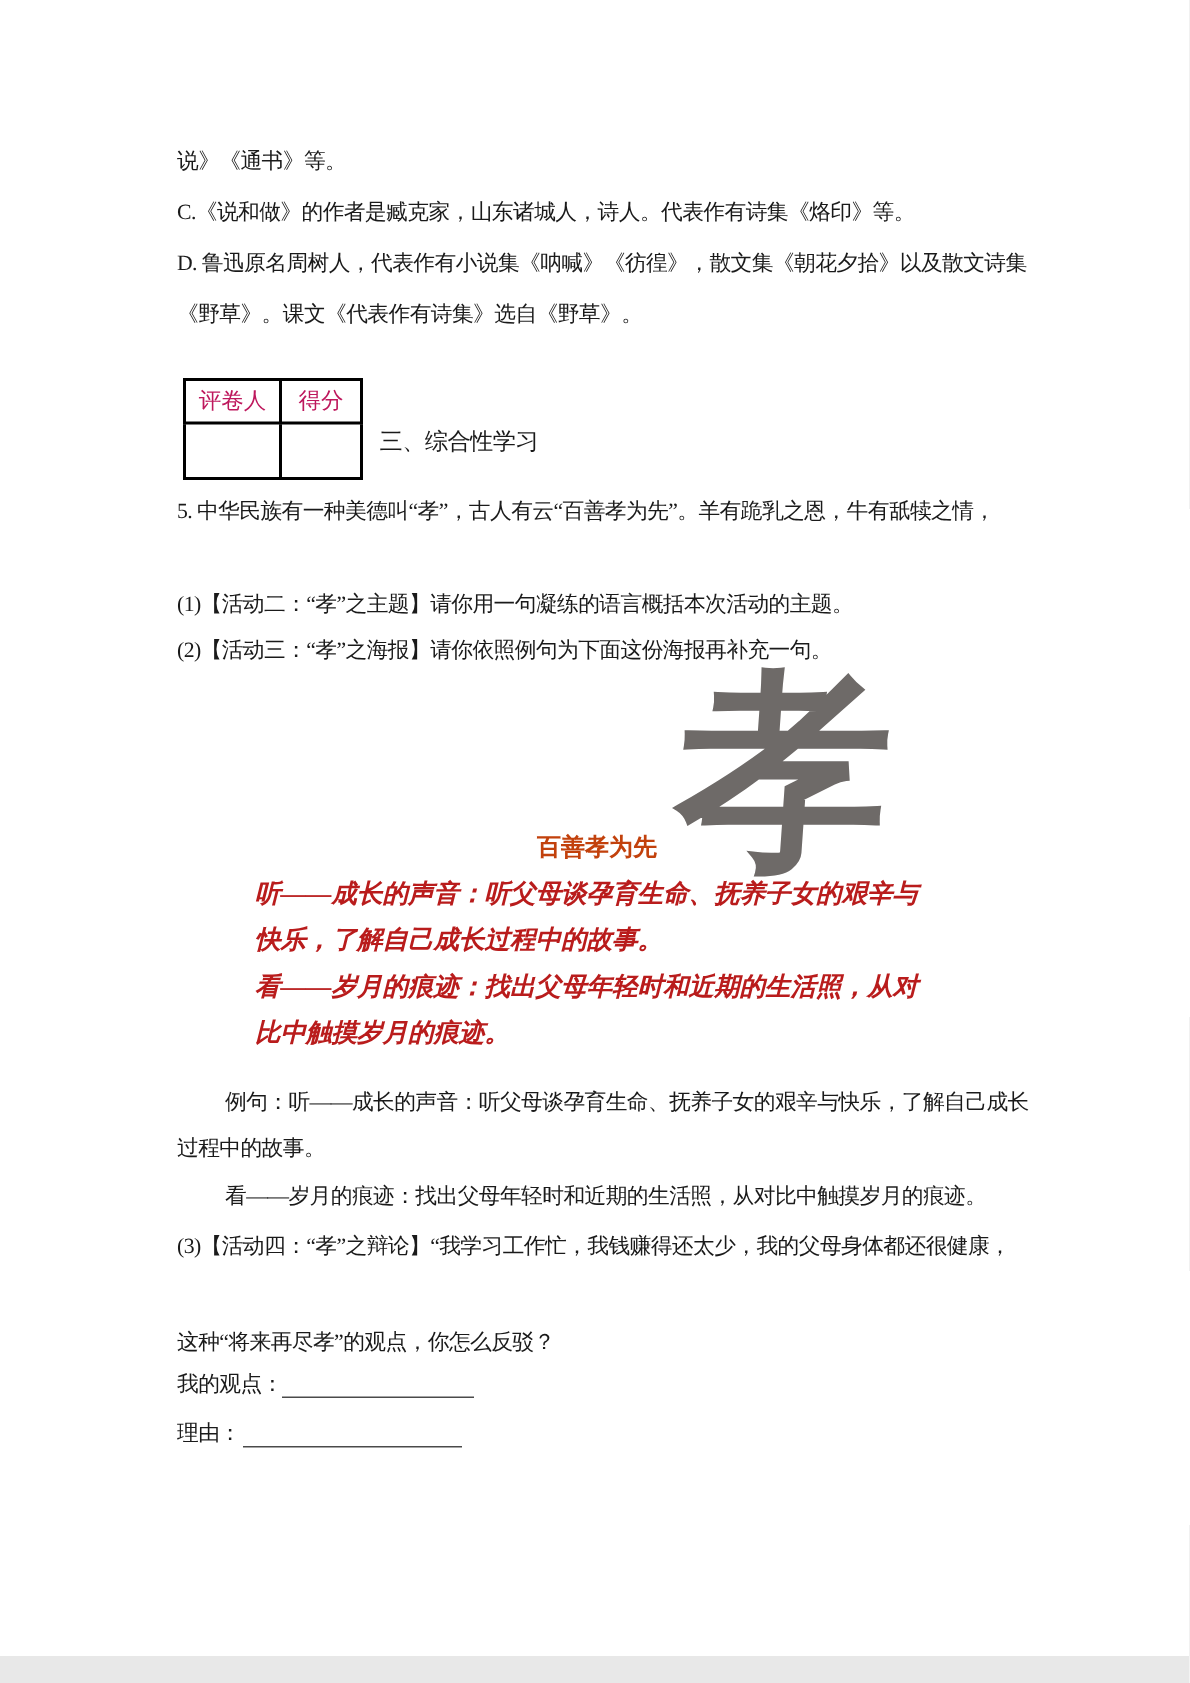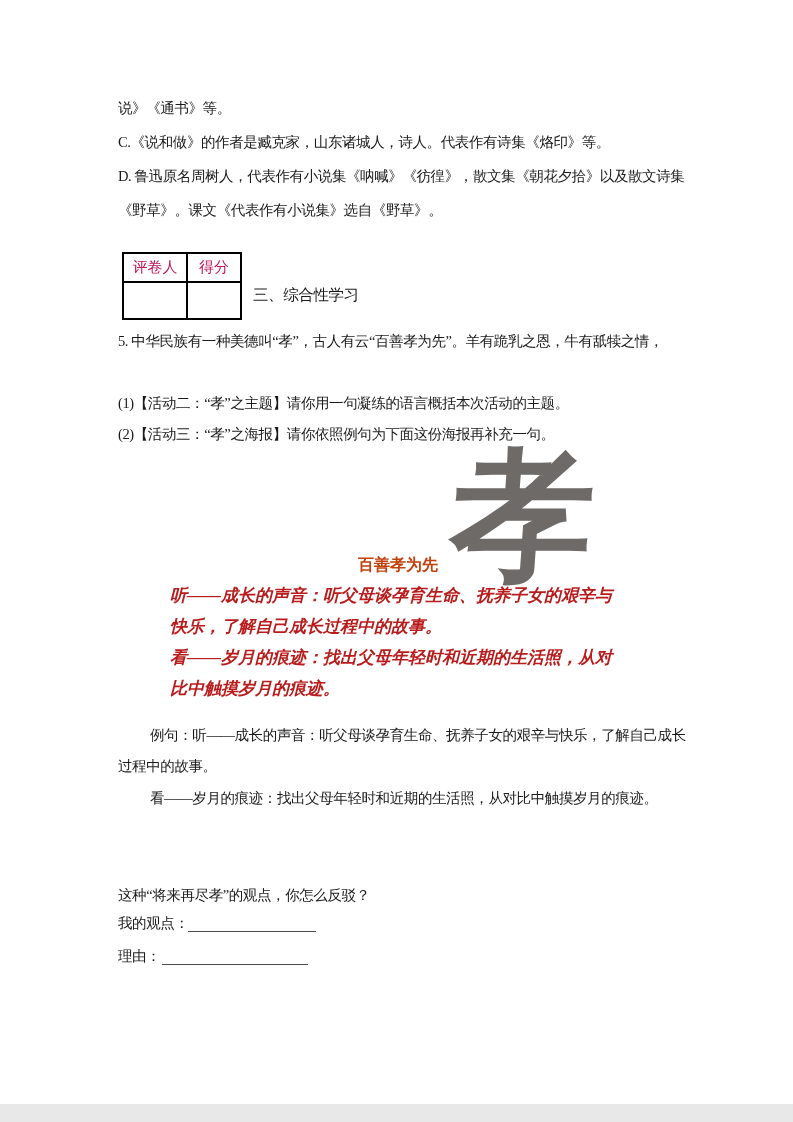--- a/index.html
+++ b/index.html
@@ -69,21 +69,21 @@
   }
 </style>
 </head>
 <body>
 
 <div class="page">
 
   <div class="ln" style="left:118px;top:100px;">说》《通书》等。</div>
   <div class="ln" style="left:118px;top:134px;">C.《说和做》的作者是臧克家，山东诸城人，诗人。代表作有诗集《烙印》等。</div>
   <div class="ln" style="left:118px;top:168px;">D. 鲁迅原名周树人，代表作有小说集《呐喊》《彷徨》，散文集《朝花夕拾》以及散文诗集</div>
-  <div class="ln" style="left:118px;top:202px;">《野草》。课文《代表作有小说集》选自《野草》。</div>
+  <div class="ln" style="left:118px;top:202px;">《野草》。课文《代表作有诗集》选自《野草》。</div>
 
   <table class="grader">
     <tbody>
         <tr class="hd">
       <td class="c1">评卷人</td>
       <td class="c2">得分</td>
     </tr>
     <tr class="bd">
       <td class="c1"></td>
       <td class="c2"></td>
@@ -103,20 +103,21 @@
     <div class="pln" style="left:170px;top:586px;">听——成长的声音：听父母谈孕育生命、抚养子女的艰辛与</div>
     <div class="pln" style="left:170px;top:617px;">快乐，了解自己成长过程中的故事。</div>
     <div class="pln" style="left:170px;top:648px;">看——岁月的痕迹：找出父母年轻时和近期的生活照，从对</div>
     <div class="pln" style="left:170px;top:679px;">比中触摸岁月的痕迹。</div>
   </div>
 
   <div class="ln" style="left:150px;top:727px;">例句：听——成长的声音：听父母谈孕育生命、抚养子女的艰辛与快乐，了解自己成长</div>
   <div class="ln" style="left:118px;top:758px;">过程中的故事。</div>
   <div class="ln" style="left:150px;top:790px;">看——岁月的痕迹：找出父母年轻时和近期的生活照，从对比中触摸岁月的痕迹。</div>
 
+  <div class="ln" style="left:118px;top:823px;">(3)【活动四：“孝”之辩论】“我学习工作忙，我钱赚得还太少，我的父母身体都还很健康，</div>
   <div class="ln" style="left:118px;top:887px;">这种“将来再尽孝”的观点，你怎么反驳？</div>
 
   <div class="ln" style="left:118px;top:915px;">我的观点：</div>
   <div class="blank" style="left:188px;top:931px;width:128px;"></div>
 
   <div class="ln" style="left:118px;top:948px;">理由：</div>
   <div class="blank" style="left:162px;top:964px;width:146px;"></div>
 
 </div>
 

